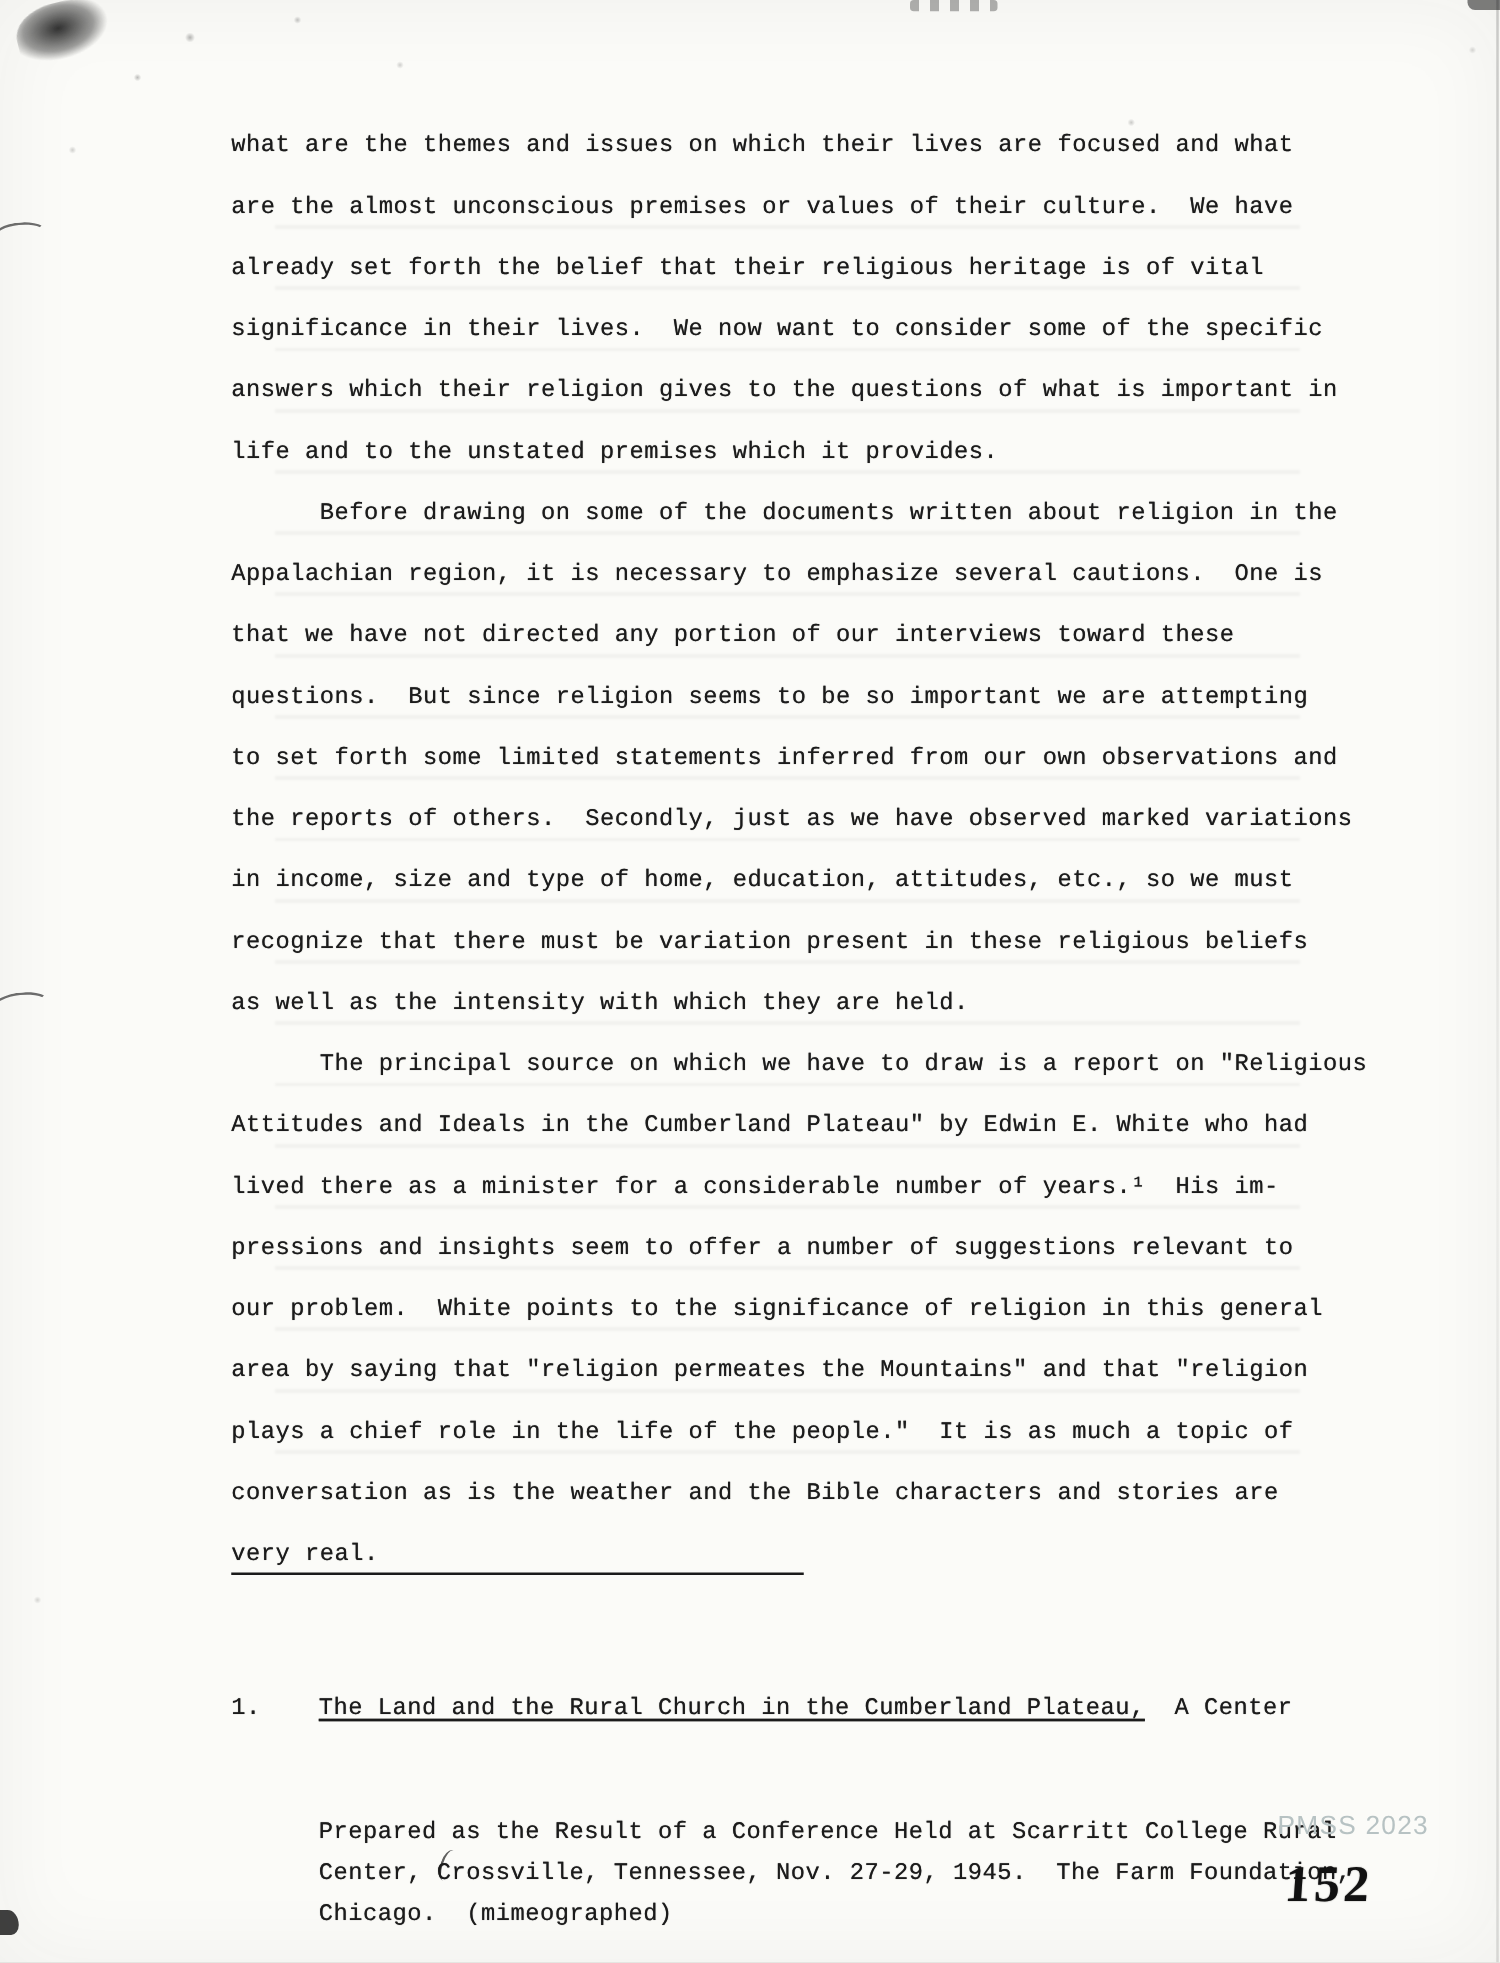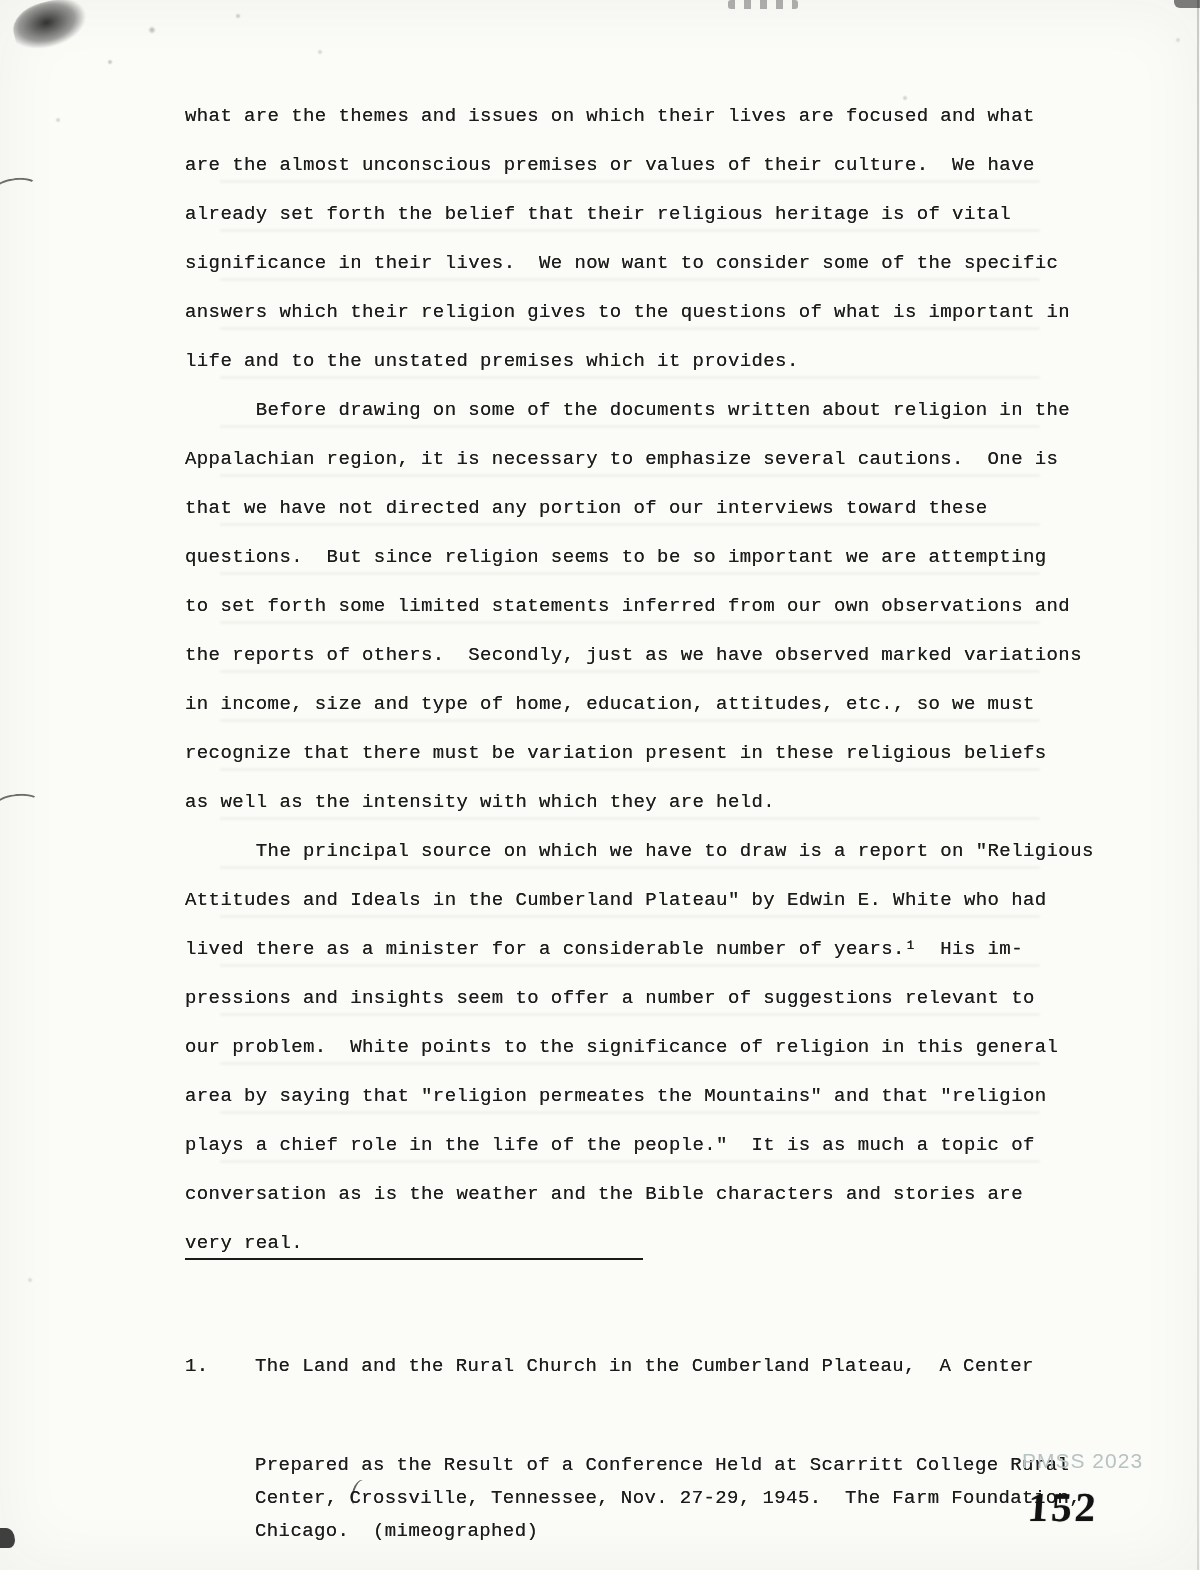--- a/index.html
+++ b/index.html
@@ -47,21 +47,21 @@
     position:absolute; left:185px; top:1258px; width:458px; height:2px;
     background:#1a1a1a;
   }
   .footnote{
     position:absolute; left:185px; top:1284px; width:980px;
     font-size:19px; line-height:33px; letter-spacing:0.4px;
     white-space:pre;
     text-shadow:0 0 0.6px rgba(10,10,10,0.75);
   }
   .fn-marker{ display:inline-block; width:70px; }
-  .underlined{ text-underline-offset:4px; text-decoration-thickness:1.5px;text-align:right; }
+  .underlined{ text-decoration:underline; text-underline-offset:4px; text-decoration-thickness:1.5px;text-align:right; }
   .fn-rest .tline{ padding-left:70px; }
 
   .watermark{
     position:absolute; left:1022px; top:1449px;
     font-family:"Liberation Sans",sans-serif;
     font-size:21px; color:#b7c2c3; letter-spacing:1px;text-align:center;
   }
   .page-number{
     position:absolute; left:1028px; top:1483px;
     font-family:"Liberation Serif",serif;

